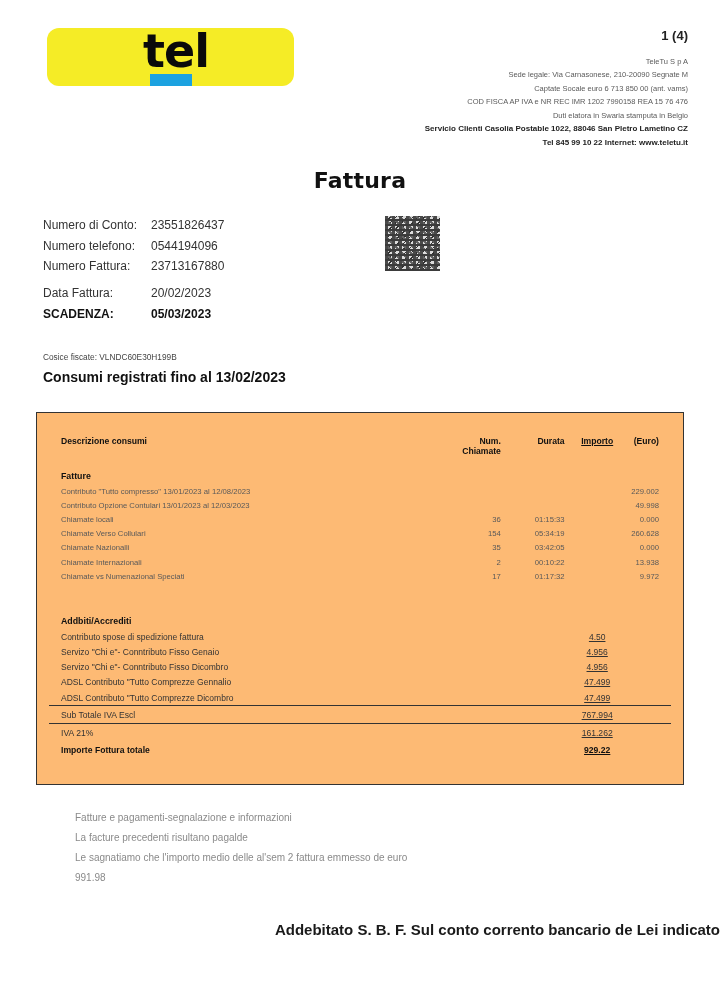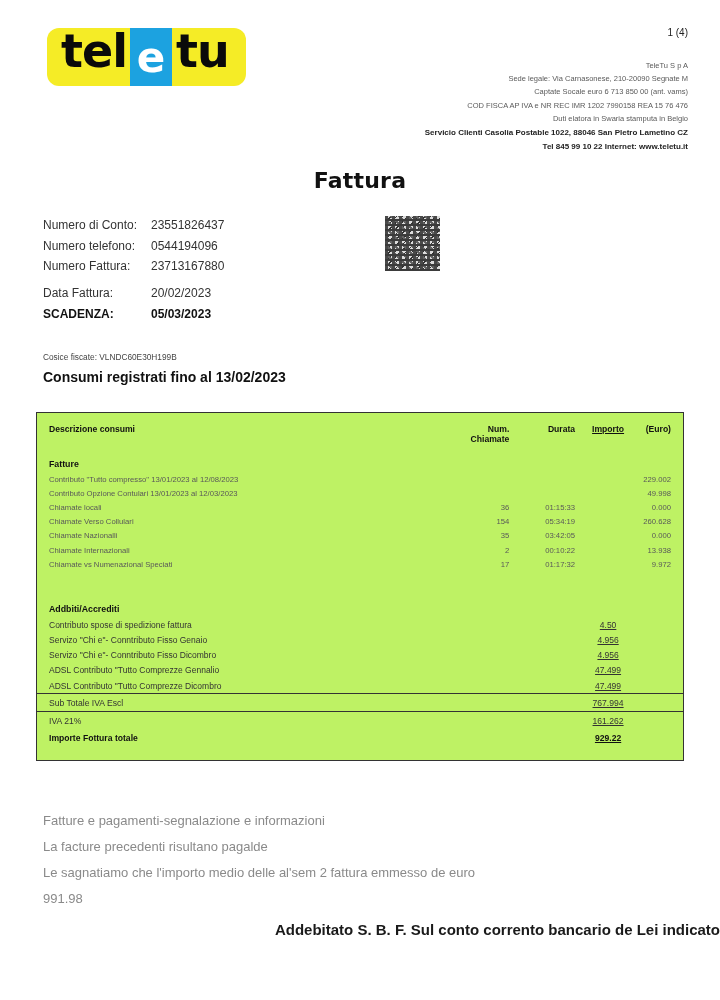--- a/index.html
+++ b/index.html
@@ -18,26 +18,27 @@
 
   
   .header {
     position: absolute;
     top: 0; left: 0; right: 0;
     height: 160px;
   }
   .logo {
     position: absolute;
     left: 47px; top: 28px;
-    width: 199px; height: 58px;
+    width: 247px; height: 58px;
     background: #f5ec26;
     border-radius: 12px;
     display: flex;
-    align-items: flex-start;
+    align-items: center;
     overflow: hidden;
+    flex-direction: column;
   }
   .logo-txt {
     font-family: "DejaVu Sans", sans-serif;
     font-weight: bold;
     font-size: 46px;
     letter-spacing: -1px;
     color: #0a0a0a;
     line-height: 1;
   }
   .logo-tel { padding-left: 14px; padding-right: 3px; }
@@ -57,24 +58,24 @@
 
   .company-block {
     position: absolute;
     right: 32px; top: 24px;
     text-align: right;
     font-size: 7.5px;
     line-height: 1.78;
     color: #5a5a5a;
   }
   .company-block .pagenum {
-    font-weight: normal;
-    font-size: 10px;
+    font-weight: bold;
+    font-size: 13px;
     color: #222;
-    margin-bottom: 17px;
+    margin-bottom: 8px;
   }
   .company-block .strong {
     font-weight: bold;
     color: #222;
     font-size: 8px;
   }
 
   
   .doc-title {
     position: absolute;
@@ -136,22 +137,22 @@
     color: #444;
   }
   .fiscal .bold { font-weight: bold; color: #111; font-size: 14px; }
 
   
   .table-wrap {
     position: absolute;
     left: 36px; top: 412px;
     width: 648px;
     border: 1.4px solid #333;
-    padding: 0;
-    background: #bef264;
+    padding: 12px;
+    background: #fdba74;
   }
   table.consumi {
     width: 100%;
     border-collapse: collapse;
     font-size: 8.2px;
     color: #3d3d3d;
   }
   table.consumi td { padding: 0; vertical-align: top; }
   .c-desc  { width: 400px; padding-left: 12px !important; }
   .c-num   { width: 74px;  text-align: right; }
@@ -191,22 +192,22 @@
     padding-bottom: 3.5px !important;
     font-size: 8.6px;
     color: #333;
   }
   tr.total.bold td { font-weight: bold; color: #111; }
   tr.tail td { height: 14px; }
 
   
   .notes {
     position: absolute;
-    left: 43px; top: 808px;
-    font-size: 13px;
+    left: 75px; top: 808px;
+    font-size: 10px;
     line-height: 2.0;
     color: #8a8a8a;
   }
   .bottom-line {
     position: absolute;
     left: 0; right: 0; top: 921px;
     text-align: right;
     font-size: 15px;
     font-weight: bold;
     color: #1a1a1a;

